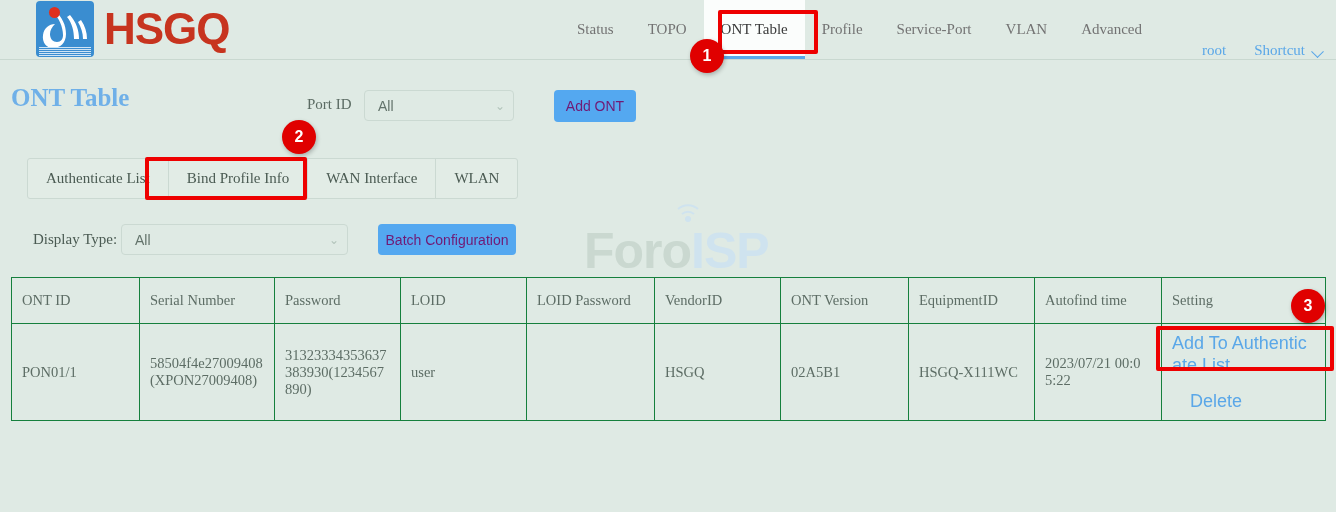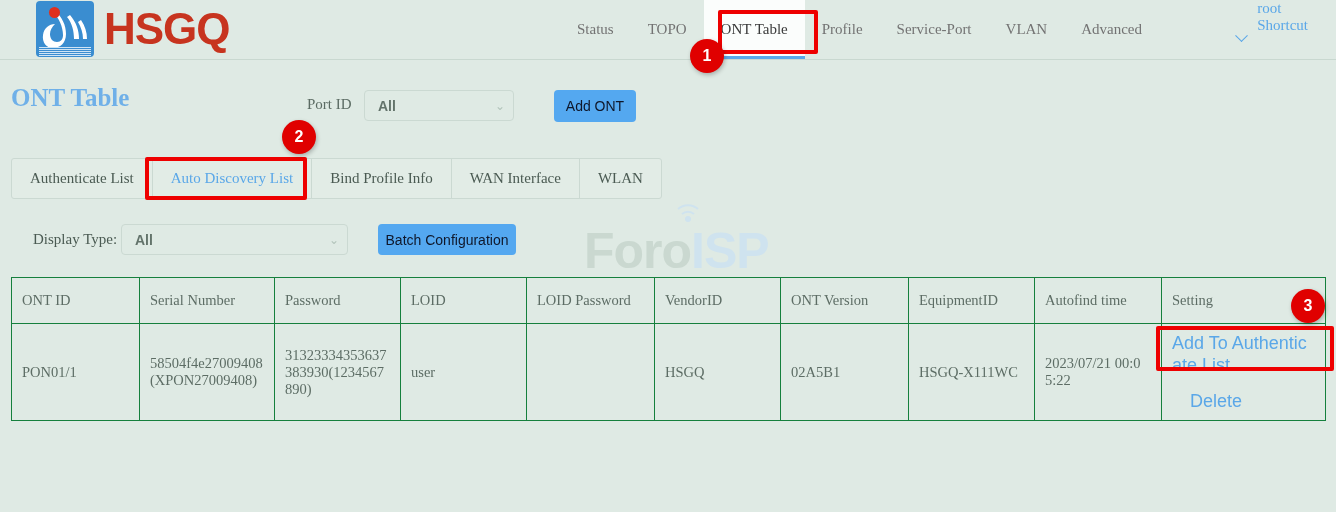--- a/index.html
+++ b/index.html
@@ -74,21 +74,21 @@
     white-space: nowrap;
   }
   .nav-item.active {
     color: #3a3a3a;
     background: #fbfdfc;
     border-bottom: 3px solid #5aa7e8;
   }
   .nav-right {
     position: absolute; right: 14px; top: 0;
     height: 59px;
-    display: flex; align-items: flex-start; flex-direction: column;
+    display: flex; align-items: flex-end;
   }
   .nav-link {
     font-size: 15px;
     color: #5aa7e8;
     padding: 0 14px;
     white-space: nowrap;
   }
   .chev {
     display: inline-block;
     width: 9px; height: 9px;
@@ -112,43 +112,43 @@
   .select {
     position: absolute;
     background: transparent;
     border: 1px solid #cbd9d2;
     border-radius: 4px;
     font-size: 14px;
     color: #63736b;
     font-family: "Liberation Sans", sans-serif;
     display: flex; align-items: center;
   }
-  .select .val { padding-left: 13px; flex: 1; font-weight: bold; }
+  .select .val { padding-left: 13px; flex: 1; }
   .select .arrow {
     width: 26px; text-align: center;
     color: #b3c4bb; font-size: 12px;
   }
   #portid-select { left: 364px; top: 90px; width: 150px; height: 31px; }
   #displaytype-select { left: 121px; top: 224px; width: 227px; height: 31px; }
 
   .btn-primary {
     position: absolute;
     background: #54a8f0;
-    color: #0f172a;
+    color: #701a75;
     border: none; border-radius: 4px;
     font-family: "Liberation Sans", sans-serif;
     font-size: 14px;
     cursor: pointer;
   }
   #add-ont-btn { left: 554px; top: 90px; width: 82px; height: 32px; }
   #batch-btn   { left: 378px; top: 224px; width: 138px; height: 31px; }
 
   
   .tabbar {
-    position: absolute; left: 11px; top: 158px;
+    position: absolute; left: 27px; top: 158px;
     height: 41px;
     display: flex;
     border: 1px solid #cbd9d2;
     border-radius: 3px;
     background: #e2ece6;
   }
   .tab {
     height: 39px; line-height: 39px;
     padding: 0 18px;
     font-size: 15px;
@@ -290,21 +290,20 @@
 
   <div class="select" id="portid-select">
     <span class="val">All</span>
     <span class="arrow">⌄</span>
   </div>
 
   <button class="btn-primary" id="add-ont-btn">Add ONT</button>
 
   <div class="tabbar">
     <div class="tab">Authenticate List</div>
-    <div class="tab active">Auto Discovery List</div>
     <div class="tab">Bind Profile Info</div>
     <div class="tab">WAN Interface</div>
     <div class="tab">WLAN</div>
   </div>
 
   <div class="display-label">Display Type:</div>
 
   <div class="select" id="displaytype-select">
     <span class="val">All</span>
     <span class="arrow">⌄</span>

